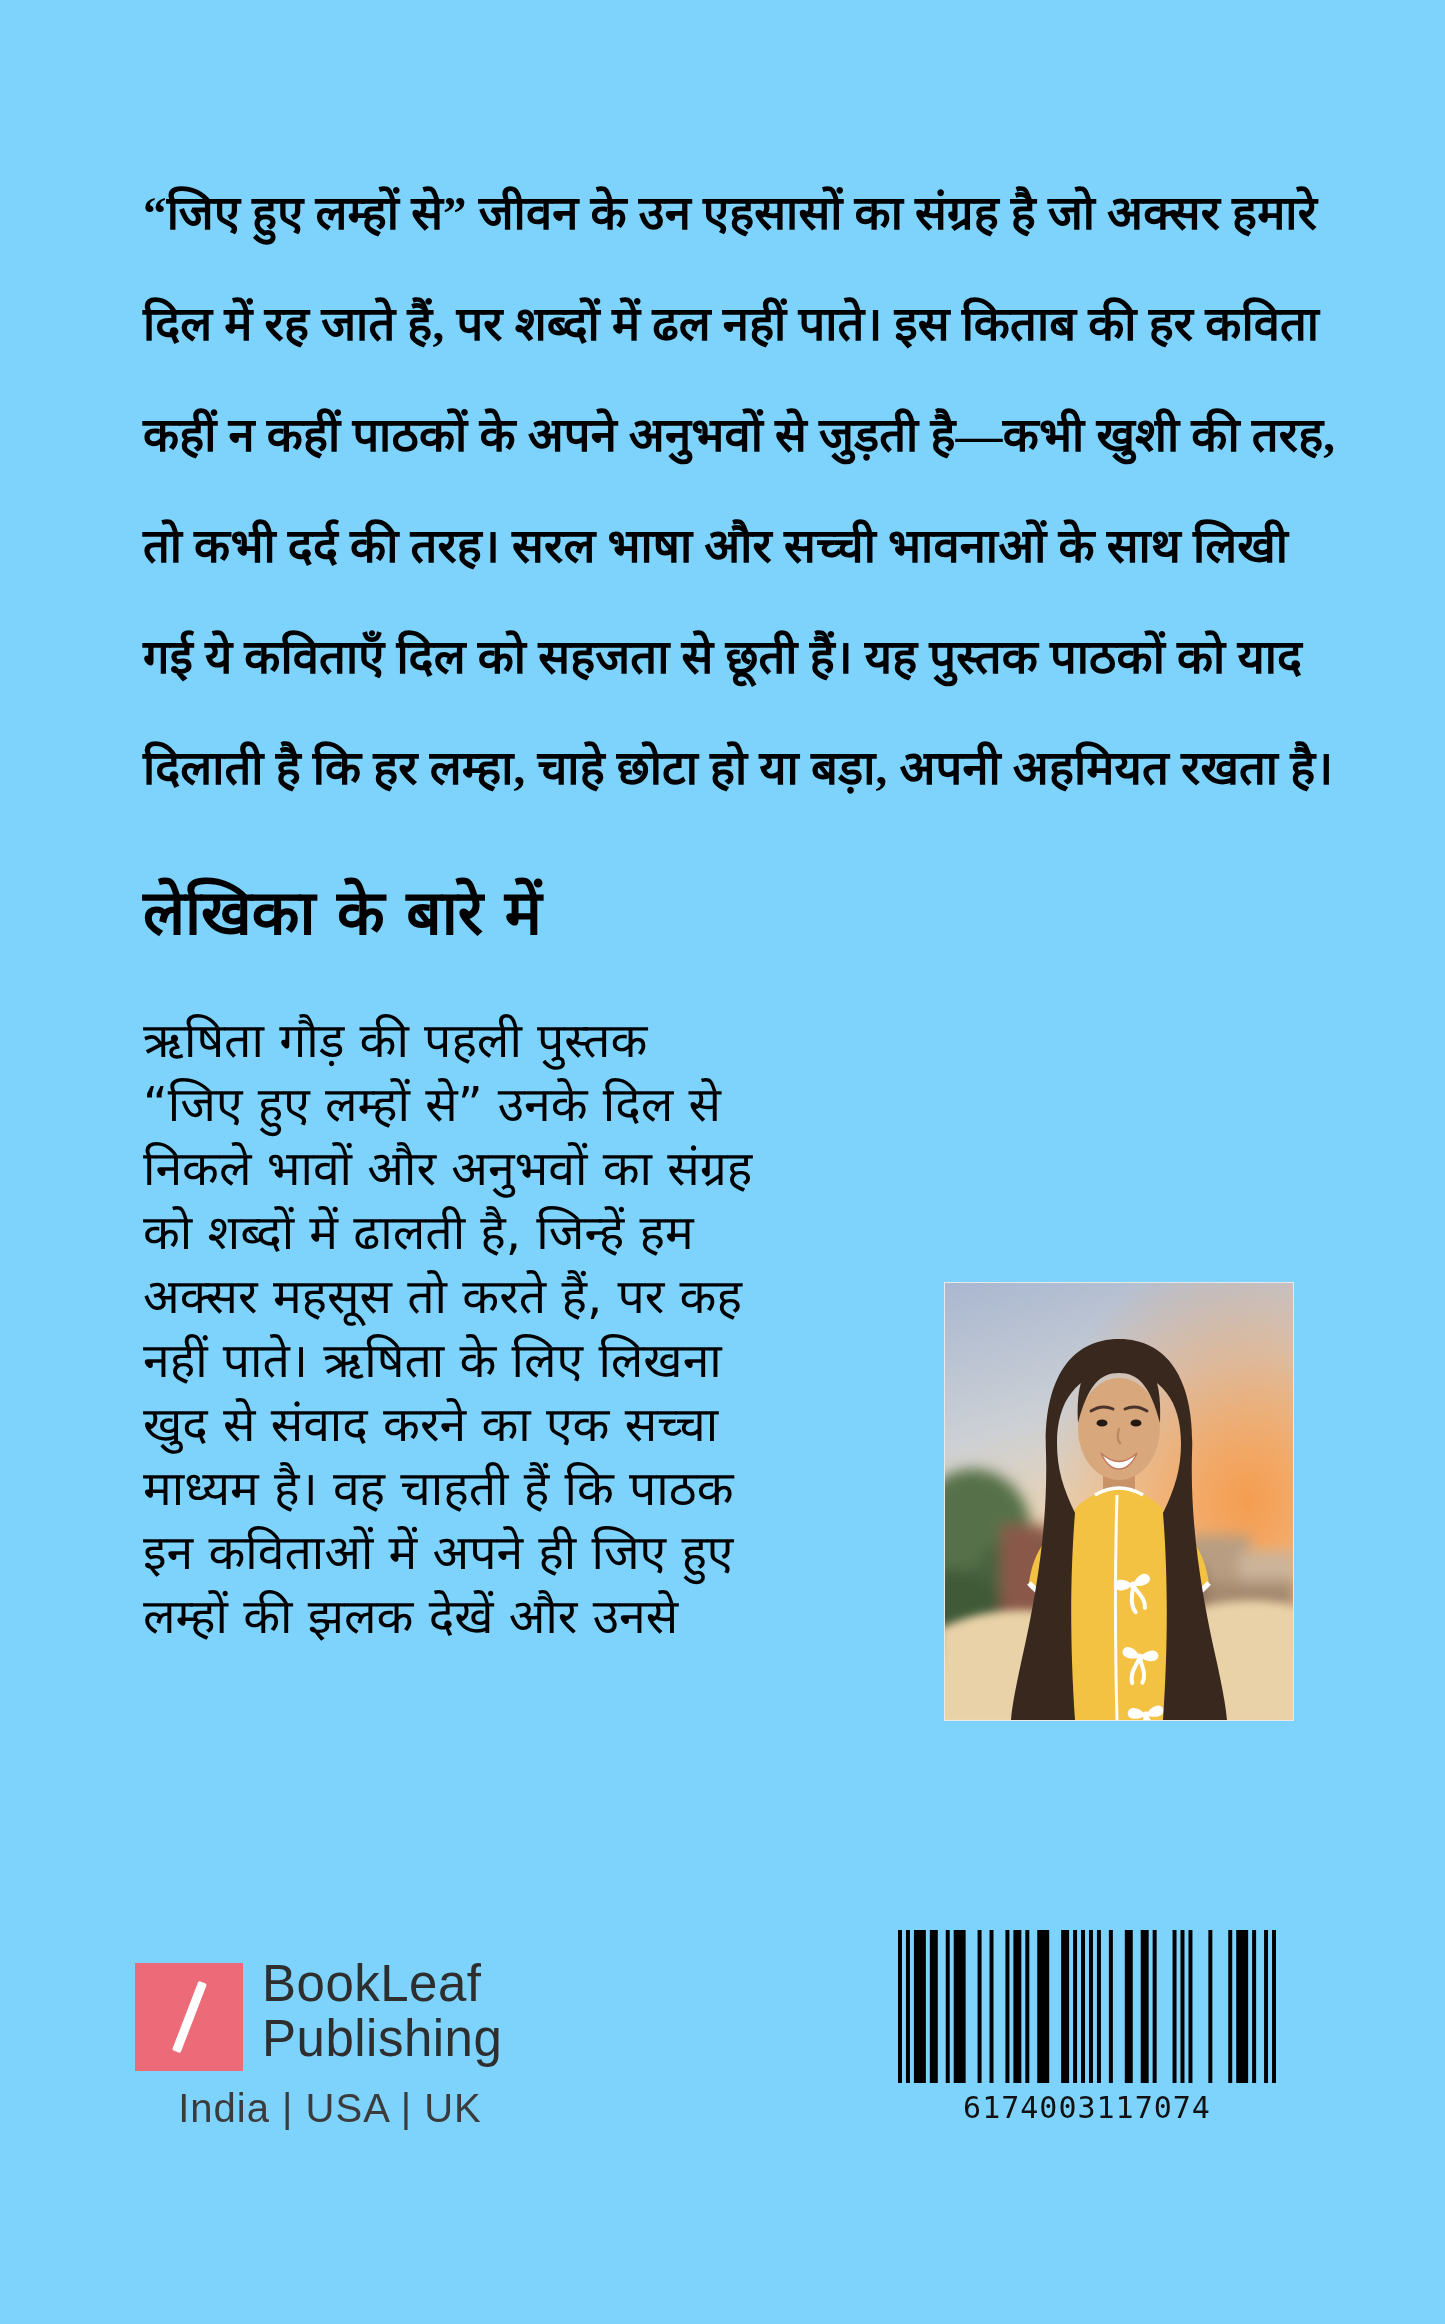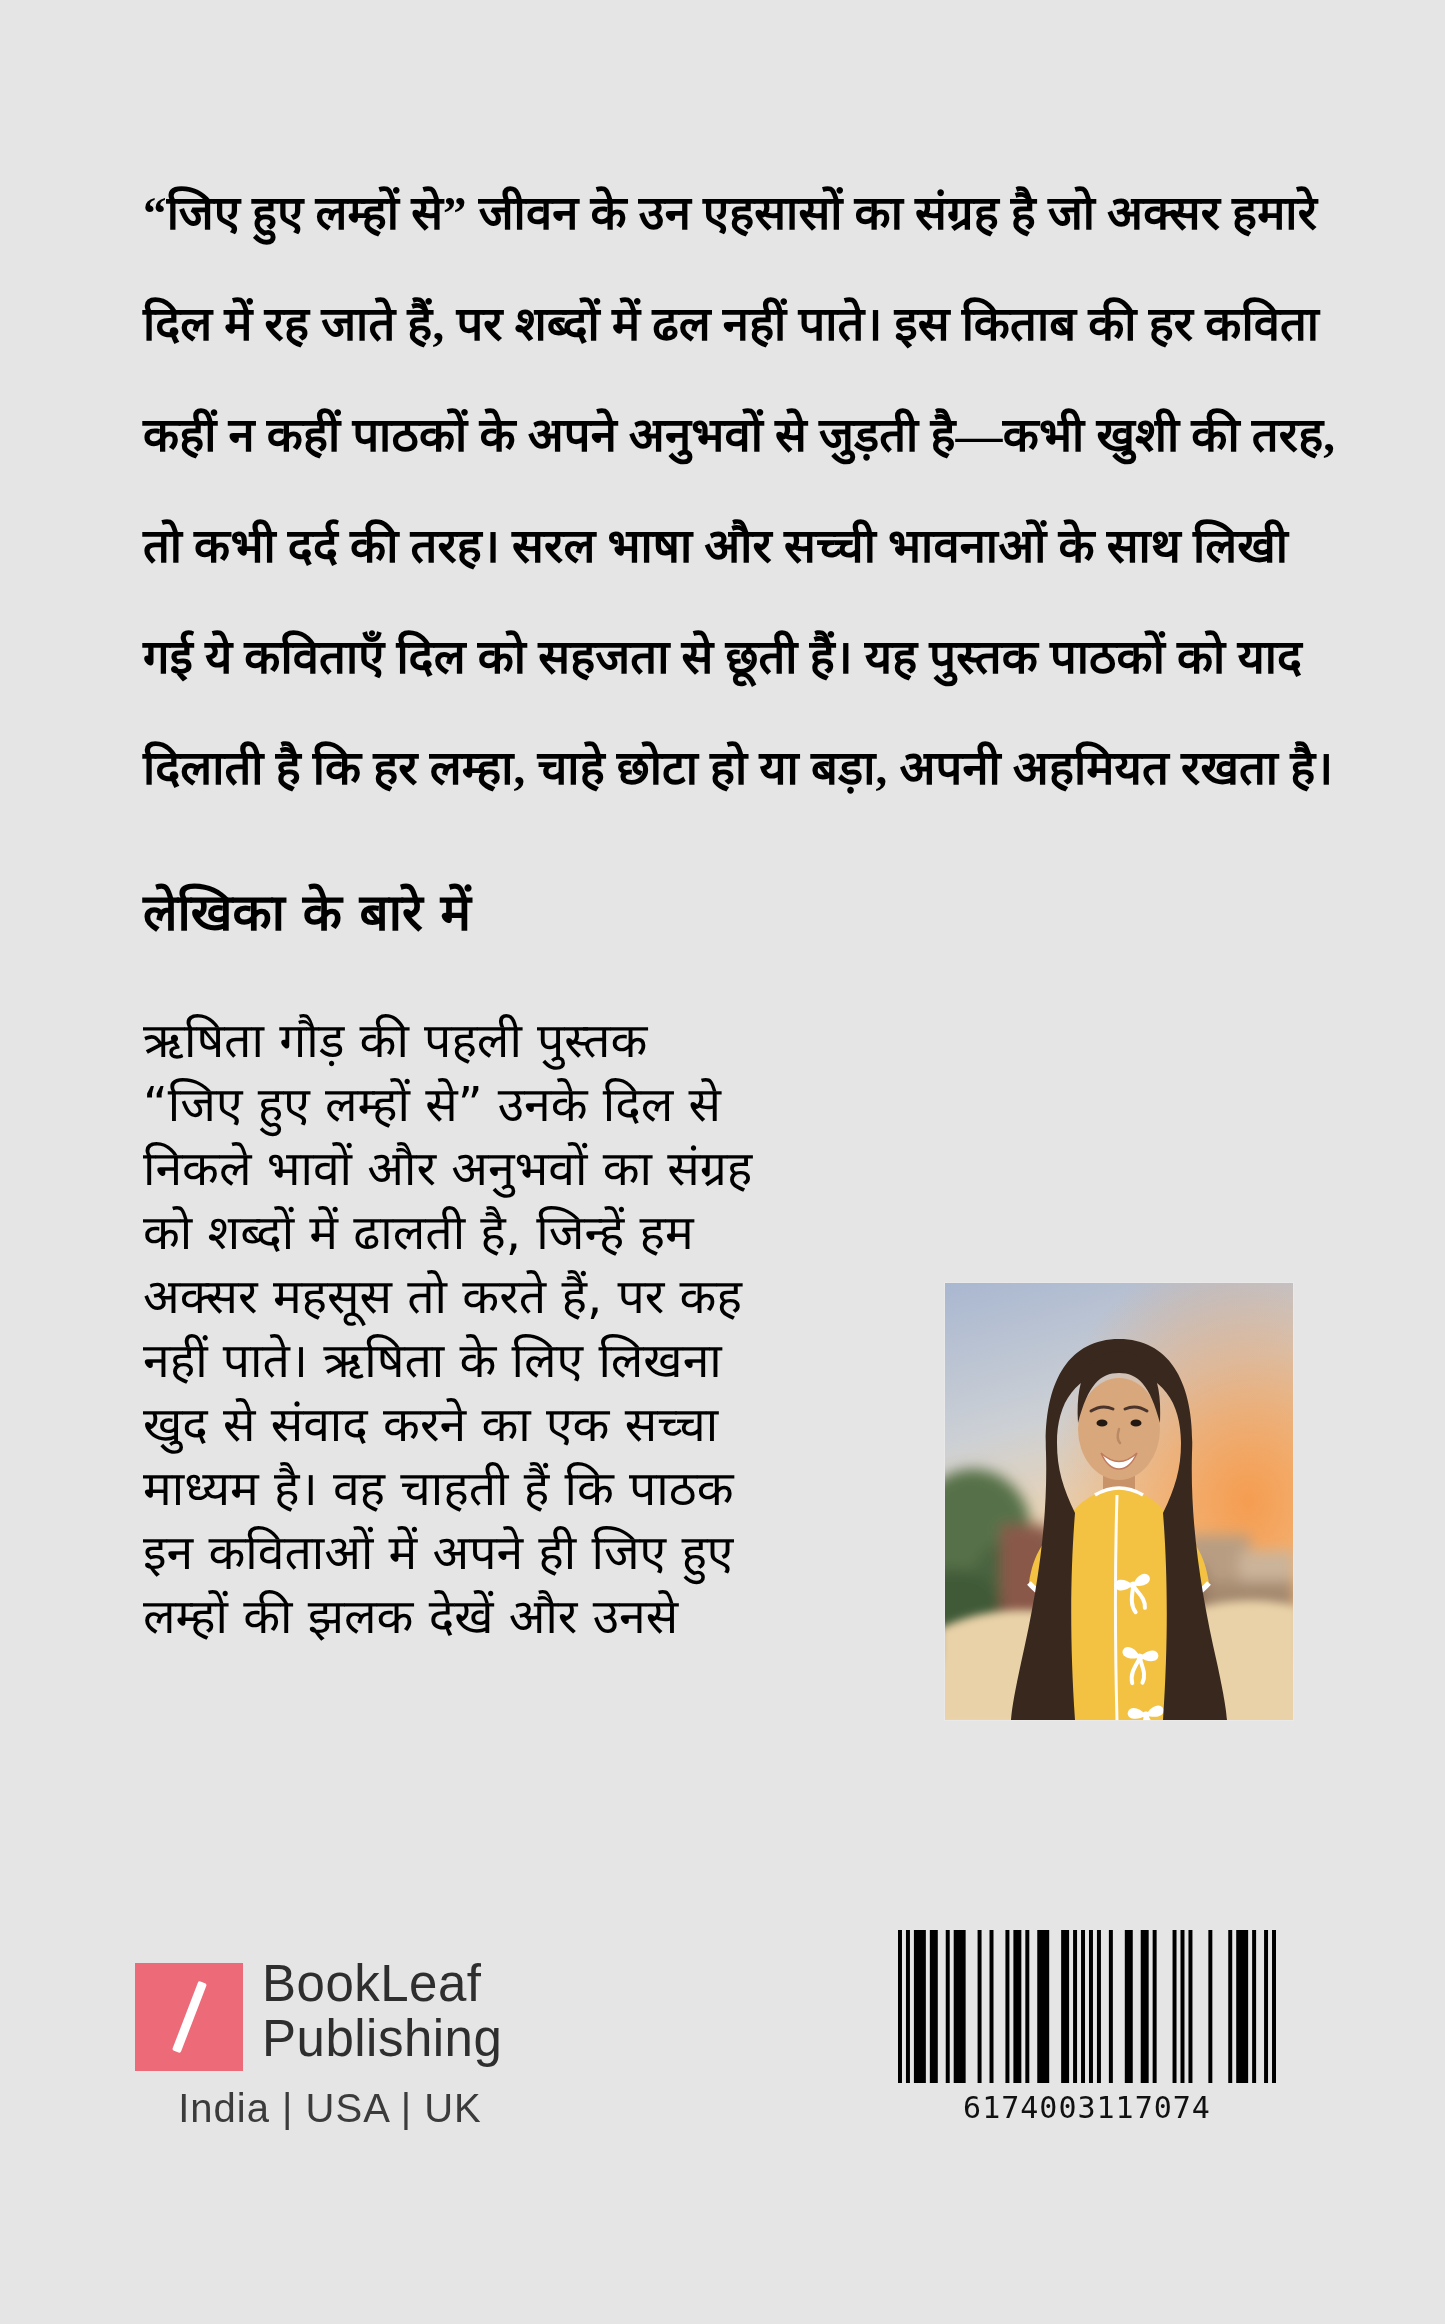--- a/index.html
+++ b/index.html
@@ -1,40 +1,40 @@
 <!DOCTYPE html>
 <html><head>
 <meta charset="utf-8">
 <style>
   * { margin:0; padding:0; box-sizing:border-box; }
   html,body { background:#ffffff; }
   .page {
     position:relative;
     width:1445px; height:2324px;
-    background:#e5e5e5;
+    background:#7dd3fc;
     overflow:hidden;
     font-family:"DejaVu Sans","Liberation Sans",sans-serif;
     color:#000;
   }
 
   
   .blurb { position:absolute; left:143px; top:158px; }
   .blurb-line {
     font-family:"Liberation Serif","DejaVu Serif",serif;
     font-weight:700;
     font-size:47px;
     line-height:111px;
     white-space:nowrap;
     letter-spacing:0.2px;
   }
 
   
   .about-heading {
     position:absolute; left:143px; top:866px;
-    font-size:51px; font-weight:600;
+    font-size:62px; font-weight:600;
     line-height:94px; white-space:nowrap;
   }
 
   
   .bio { position:absolute; left:143px; top:1008px; }
   .bio-line {
     font-size:48px; font-weight:500;
     line-height:64px; white-space:nowrap;
   }
 

